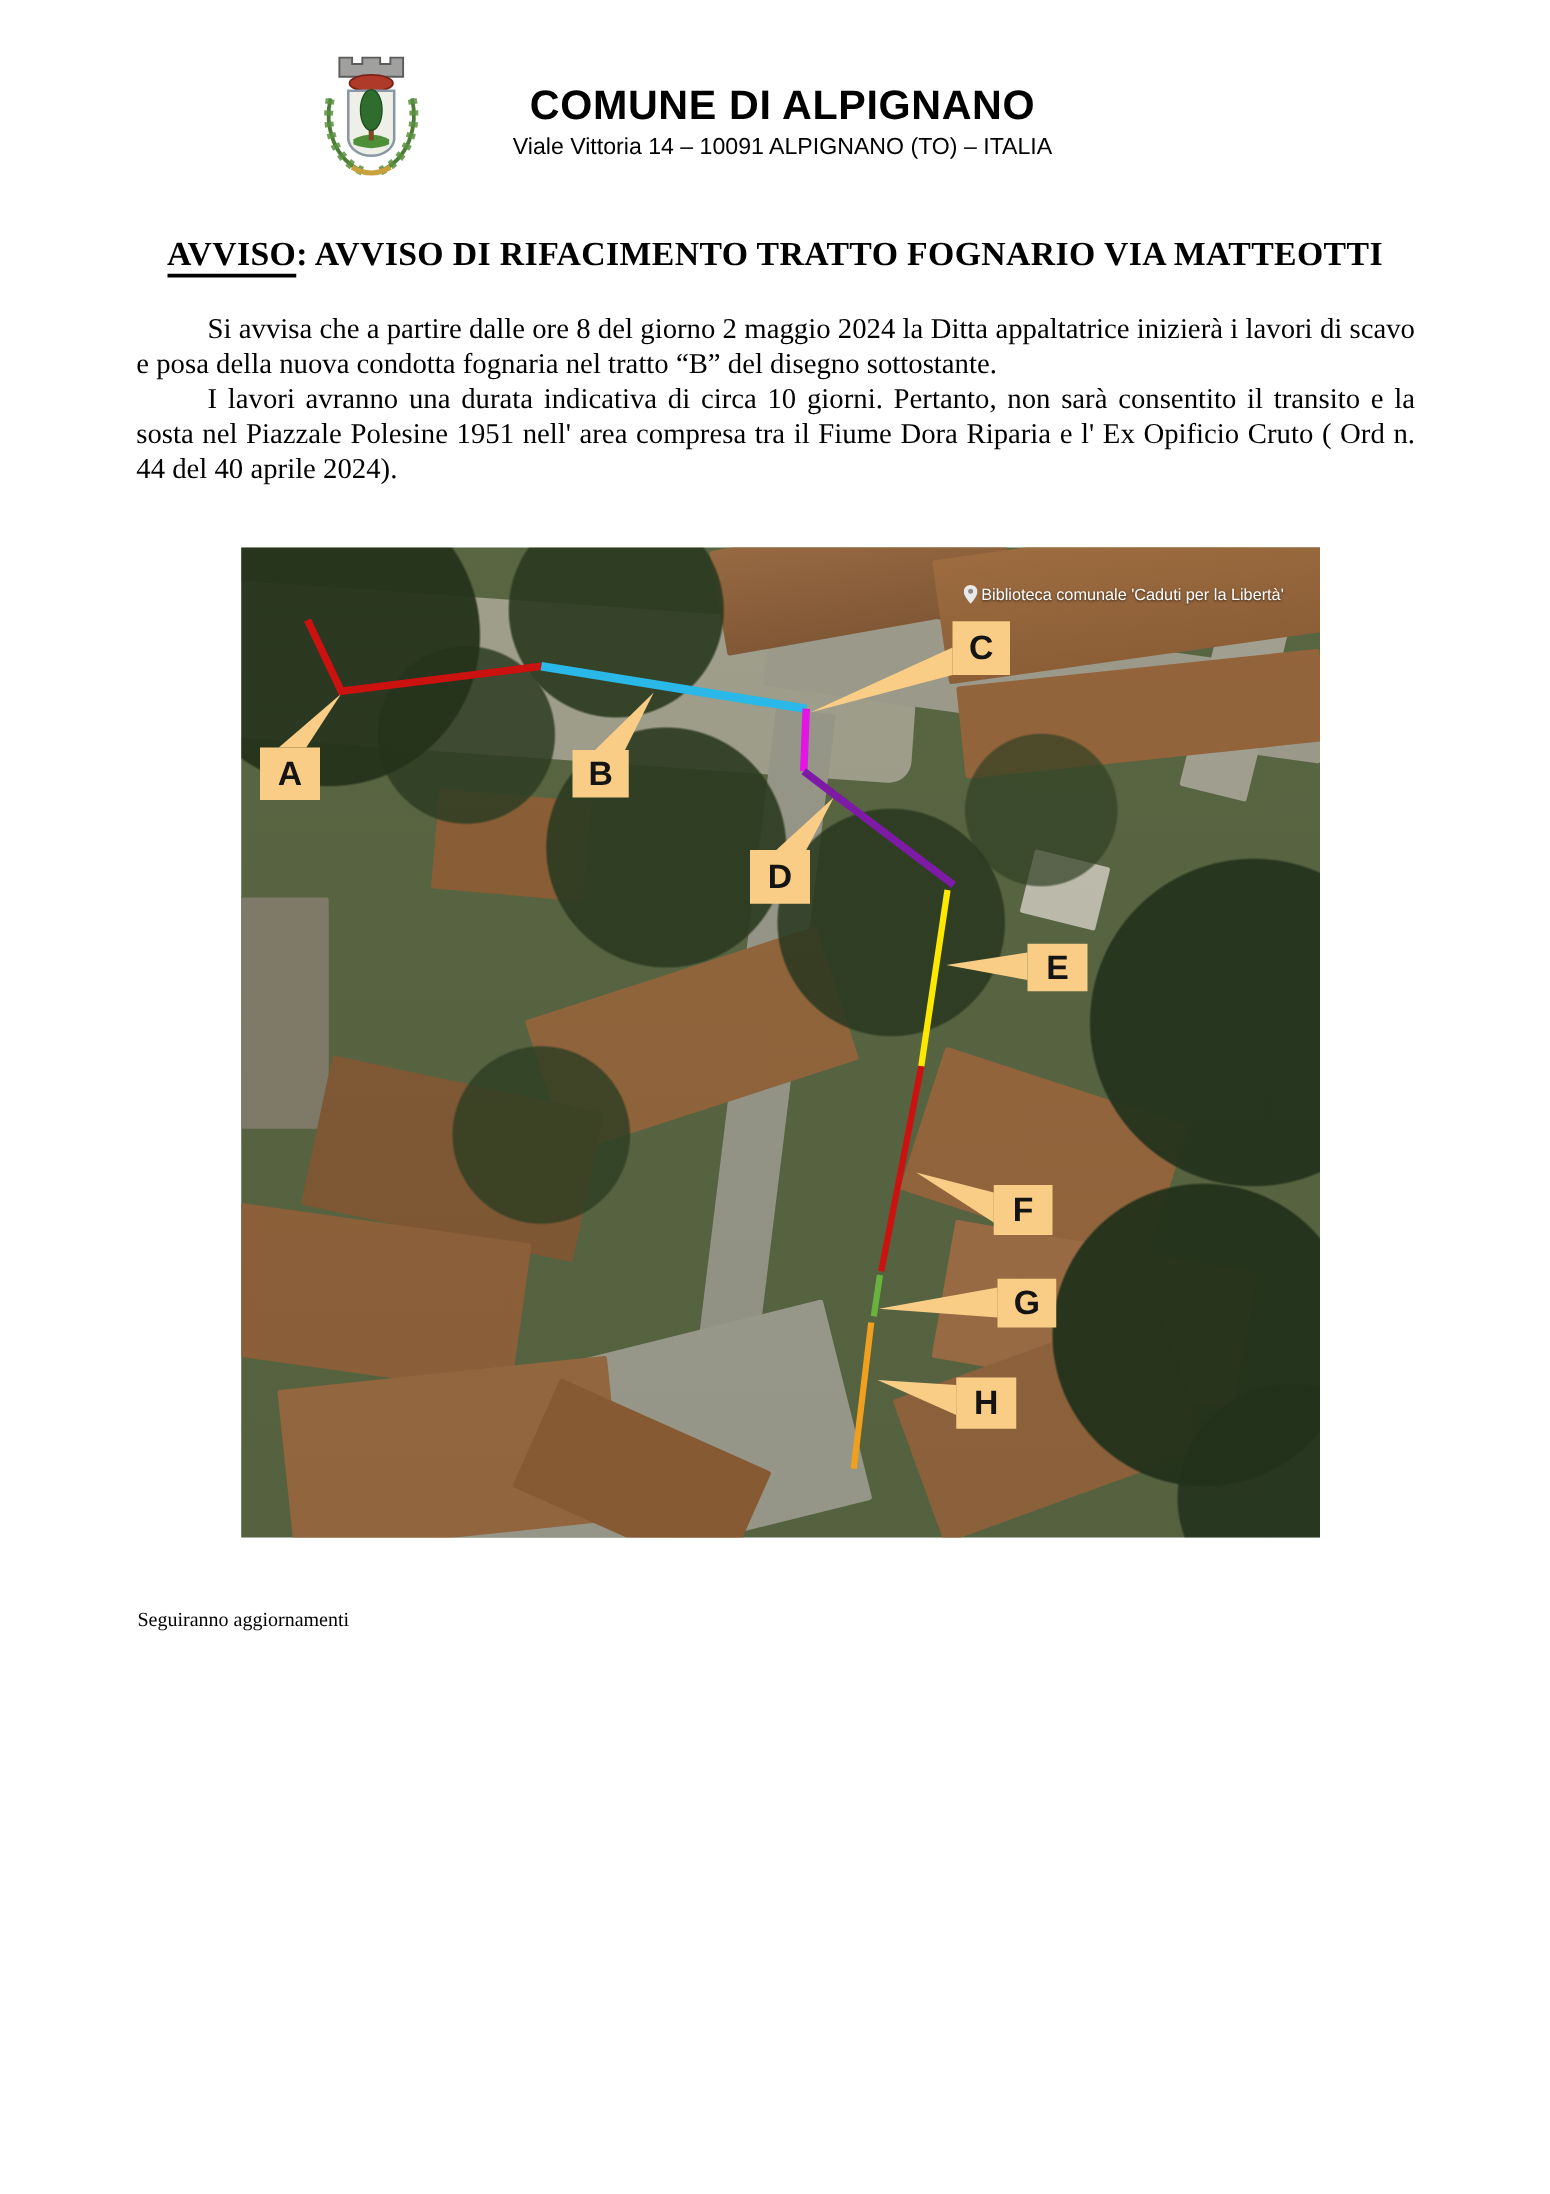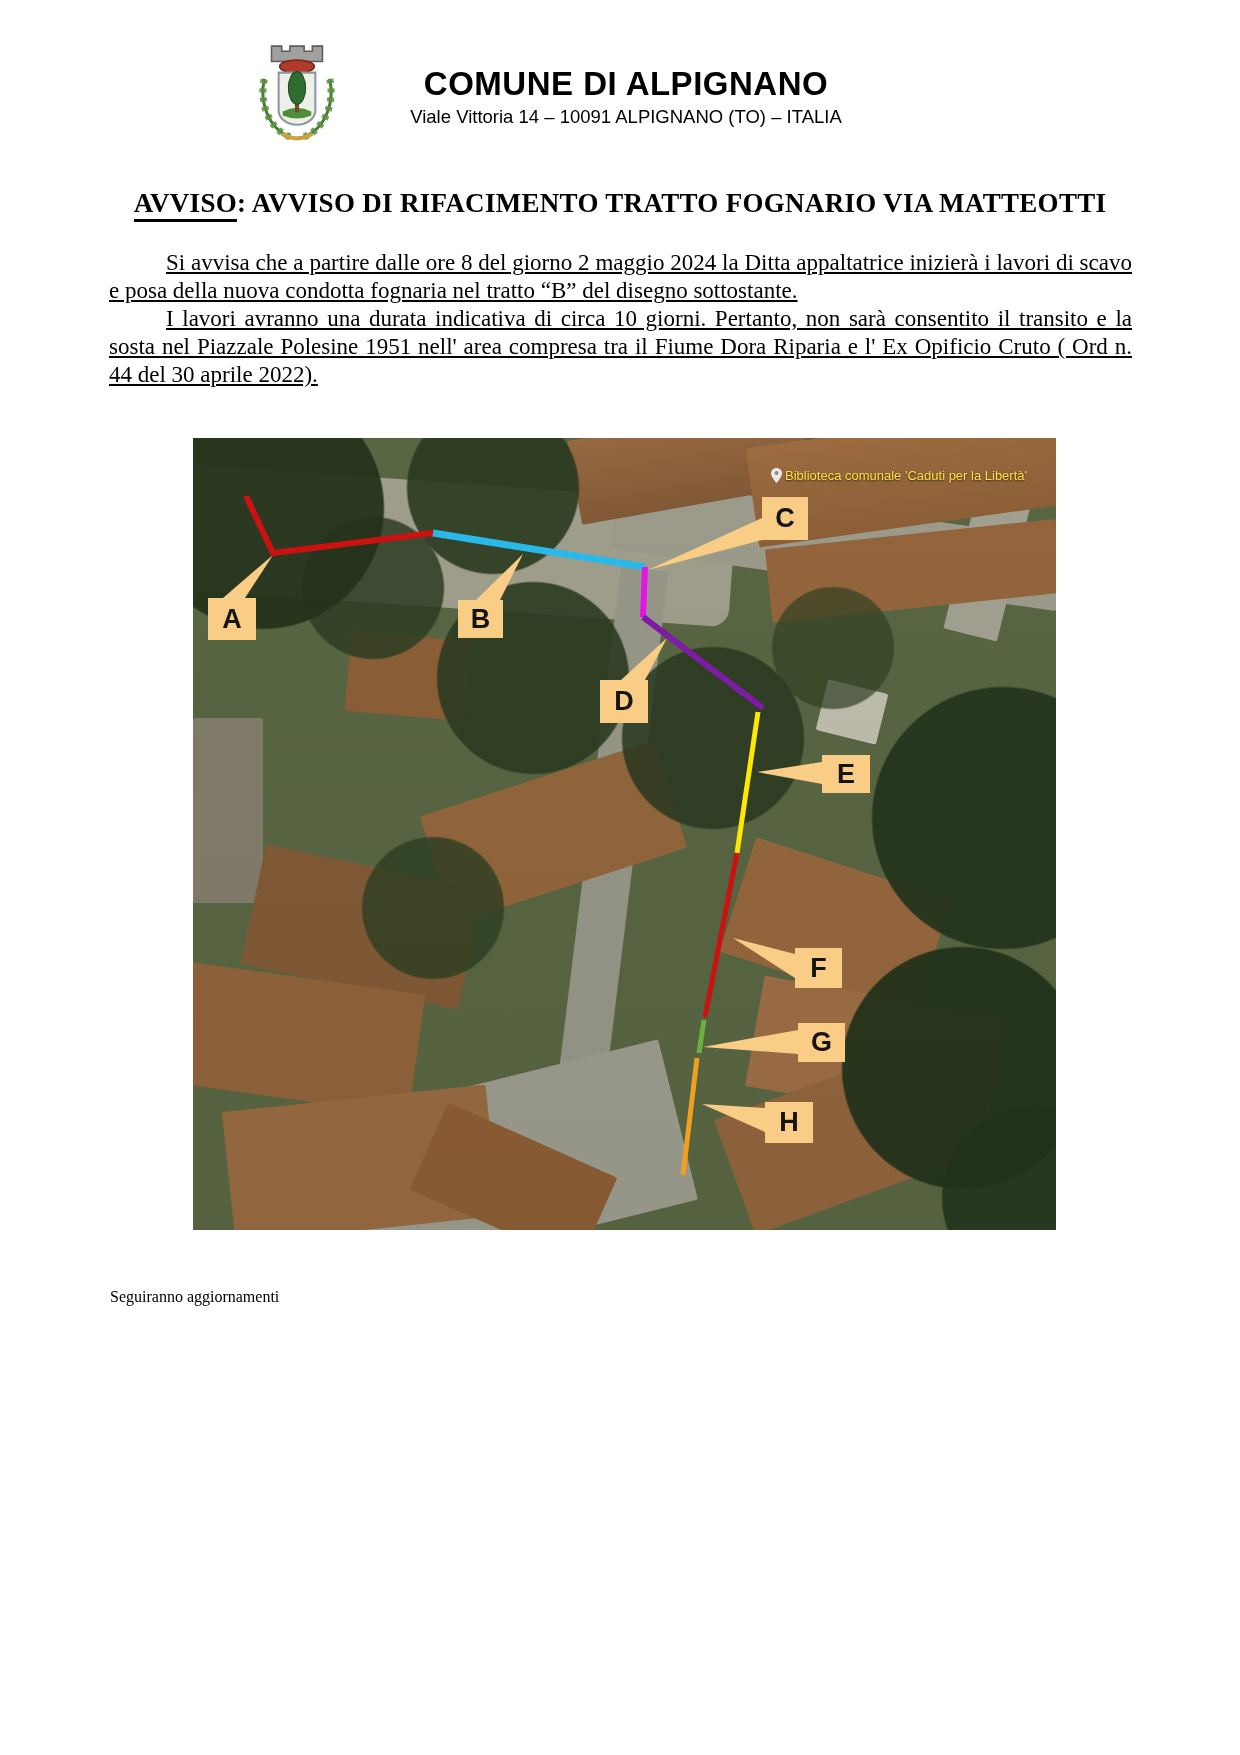--- a/index.html
+++ b/index.html
@@ -11,21 +11,21 @@
   .coat{position:absolute;left:250px;top:40px;width:94px;height:102px;}
   .head-text{position:absolute;left:0;top:66px;width:1252px;text-align:center;}
   .muni-name{font-family:"Liberation Sans",sans-serif;font-weight:bold;font-size:33px;line-height:36px;letter-spacing:0.5px;}
   .muni-addr{font-family:"Liberation Sans",sans-serif;font-size:18.5px;line-height:24px;margin-top:3px;}
   
   .notice-heading{position:absolute;left:0;top:188px;width:1240px;text-align:center;
     font-weight:bold;font-size:27px;letter-spacing:0.3px;}
   .notice-heading .u{border-bottom:3px solid #000;padding-bottom:1px;text-align:center;}
   
   .body-text{position:absolute;left:109px;top:249px;width:1023px;font-size:23px;line-height:28px;}
-  .body-text p{margin:0;text-align:justify;text-indent:57px;text-decoration:underline;}
+  .body-text p{margin:0;text-align:justify;text-indent:57px;}
   .body-text p.no-just{text-align:left;}
   
   .map{position:absolute;left:193px;top:438px;width:863px;height:792px;overflow:hidden;background:#5d6a45;}
   .sat{position:absolute;inset:0;}
   .sat div{position:absolute;}
   .blg{border-radius:2px;}
   .sat-shade{position:absolute;inset:0;
     background:linear-gradient(rgba(70,82,52,.18),rgba(55,66,42,.22));}
   .trees{position:absolute;inset:0;background:
     radial-gradient(circle at 70px 70px, rgba(30,44,22,.95) 0 120px, transparent 122px),
@@ -44,21 +44,21 @@
     font-size:27px;color:#141414;}
   .lab-A{left:15px;top:160px;width:48px;height:42px;}
   .lab-B{left:265px;top:162px;width:45px;height:38px;}
   .lab-C{left:569px;top:59px;width:46px;height:43px;}
   .lab-D{left:407px;top:242px;width:48px;height:43px;}
   .lab-E{left:629px;top:317px;width:48px;height:38px;}
   .lab-F{left:602px;top:510px;width:47px;height:40px;}
   .lab-G{left:605px;top:585px;width:47px;height:39px;}
   .lab-H{left:572px;top:664px;width:48px;height:41px;}
   .poi{position:absolute;left:578px;top:30px;display:flex;align-items:center;gap:3px;
-    font-family:"Liberation Sans",sans-serif;font-size:13px;color:#fde047;
+    font-family:"Liberation Sans",sans-serif;font-size:13px;color:#ffffff;
     text-shadow:0 1px 2px rgba(0,0,0,.65);white-space:nowrap;}
   
   .footer-note{position:absolute;left:110px;top:1288px;font-size:16px;}
 </style>
 </head>
 <body>
 
 <div class="coat">
   <svg width="94" height="102" viewBox="0 0 90 100">
     <path d="M38 95 C16 86 8 60 13 38" fill="none" stroke="#4a7d35" stroke-width="3"></path>
@@ -76,21 +76,21 @@
 </div>
 <div class="head-text">
   <div class="muni-name">COMUNE DI ALPIGNANO</div>
   <div class="muni-addr">Viale Vittoria 14 – 10091 ALPIGNANO (TO) – ITALIA</div>
 </div>
 
 <div class="notice-heading"><span class="u">AVVISO</span><span>: AVVISO DI RIFACIMENTO TRATTO FOGNARIO VIA MATTEOTTI</span></div>
 
 <div class="body-text">
   <p>Si avvisa che a partire dalle ore 8 del giorno 2 maggio 2024 la Ditta appaltatrice inizierà i lavori di scavo e posa della nuova condotta fognaria nel tratto “B” del disegno sottostante.</p>
-  <p>I lavori avranno una durata indicativa di circa 10 giorni. Pertanto, non sarà consentito il transito e la sosta nel Piazzale Polesine 1951 nell' area compresa tra il Fiume Dora Riparia e l' Ex Opificio Cruto ( Ord n. 44 del 30 aprile 2022).</p>
+  <p>I lavori avranno una durata indicativa di circa 10 giorni. Pertanto, non sarà consentito il transito e la sosta nel Piazzale Polesine 1951 nell' area compresa tra il Fiume Dora Riparia e l' Ex Opificio Cruto ( Ord n. 44 del 40 aprile 2024).</p>
 </div>
 
 <div class="map">
 
   <div class="sat">
     <div class="blg" style="left:-20px;top:45px;width:560px;height:125px;background:#b3af9f;transform:rotate(4deg);border-radius:18px;"></div>
     <div class="blg" style="left:420px;top:70px;width:450px;height:72px;background:#aeaa9e;transform:rotate(8deg);"></div>
     <div class="blg" style="left:428px;top:128px;width:48px;height:690px;background:#a9a69b;transform:rotate(7deg);transform-origin:top left;"></div>
     <div class="blg" style="left:150px;top:640px;width:340px;height:165px;background:#b0ada2;transform:rotate(-14deg);"></div>
     <div class="blg" style="left:775px;top:-10px;width:55px;height:210px;background:#b5b1a5;transform:rotate(14deg);"></div>

